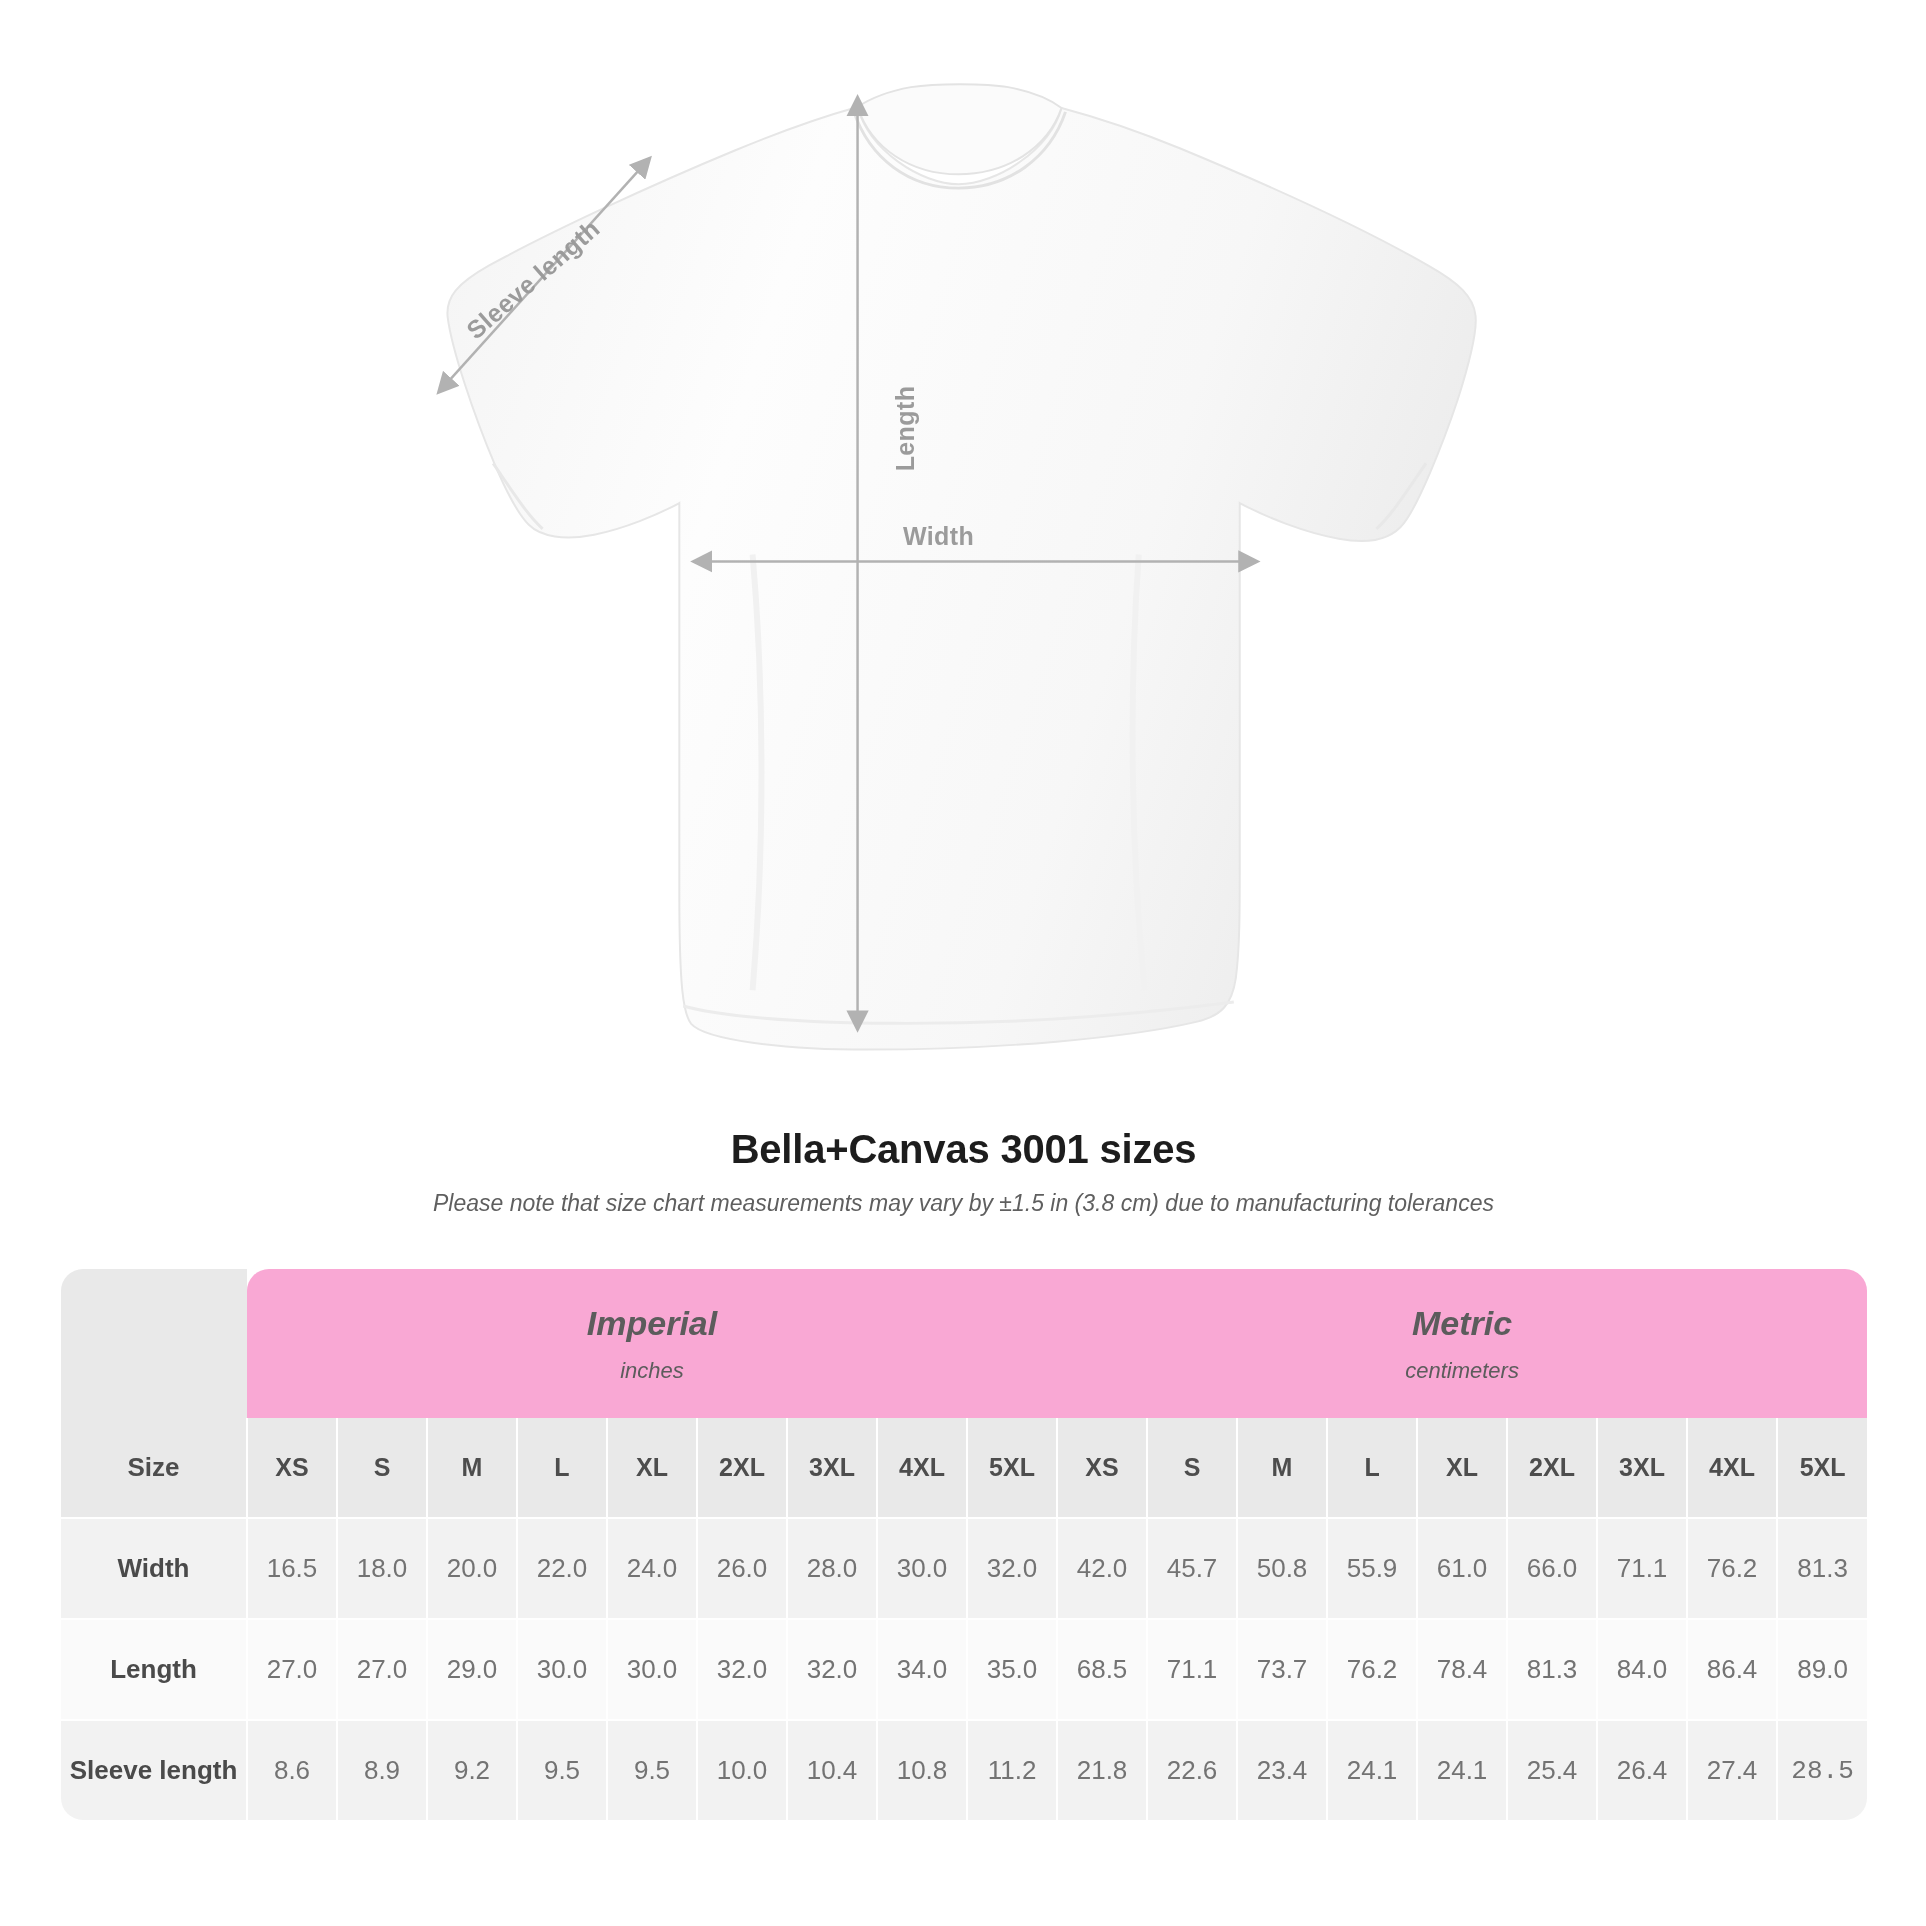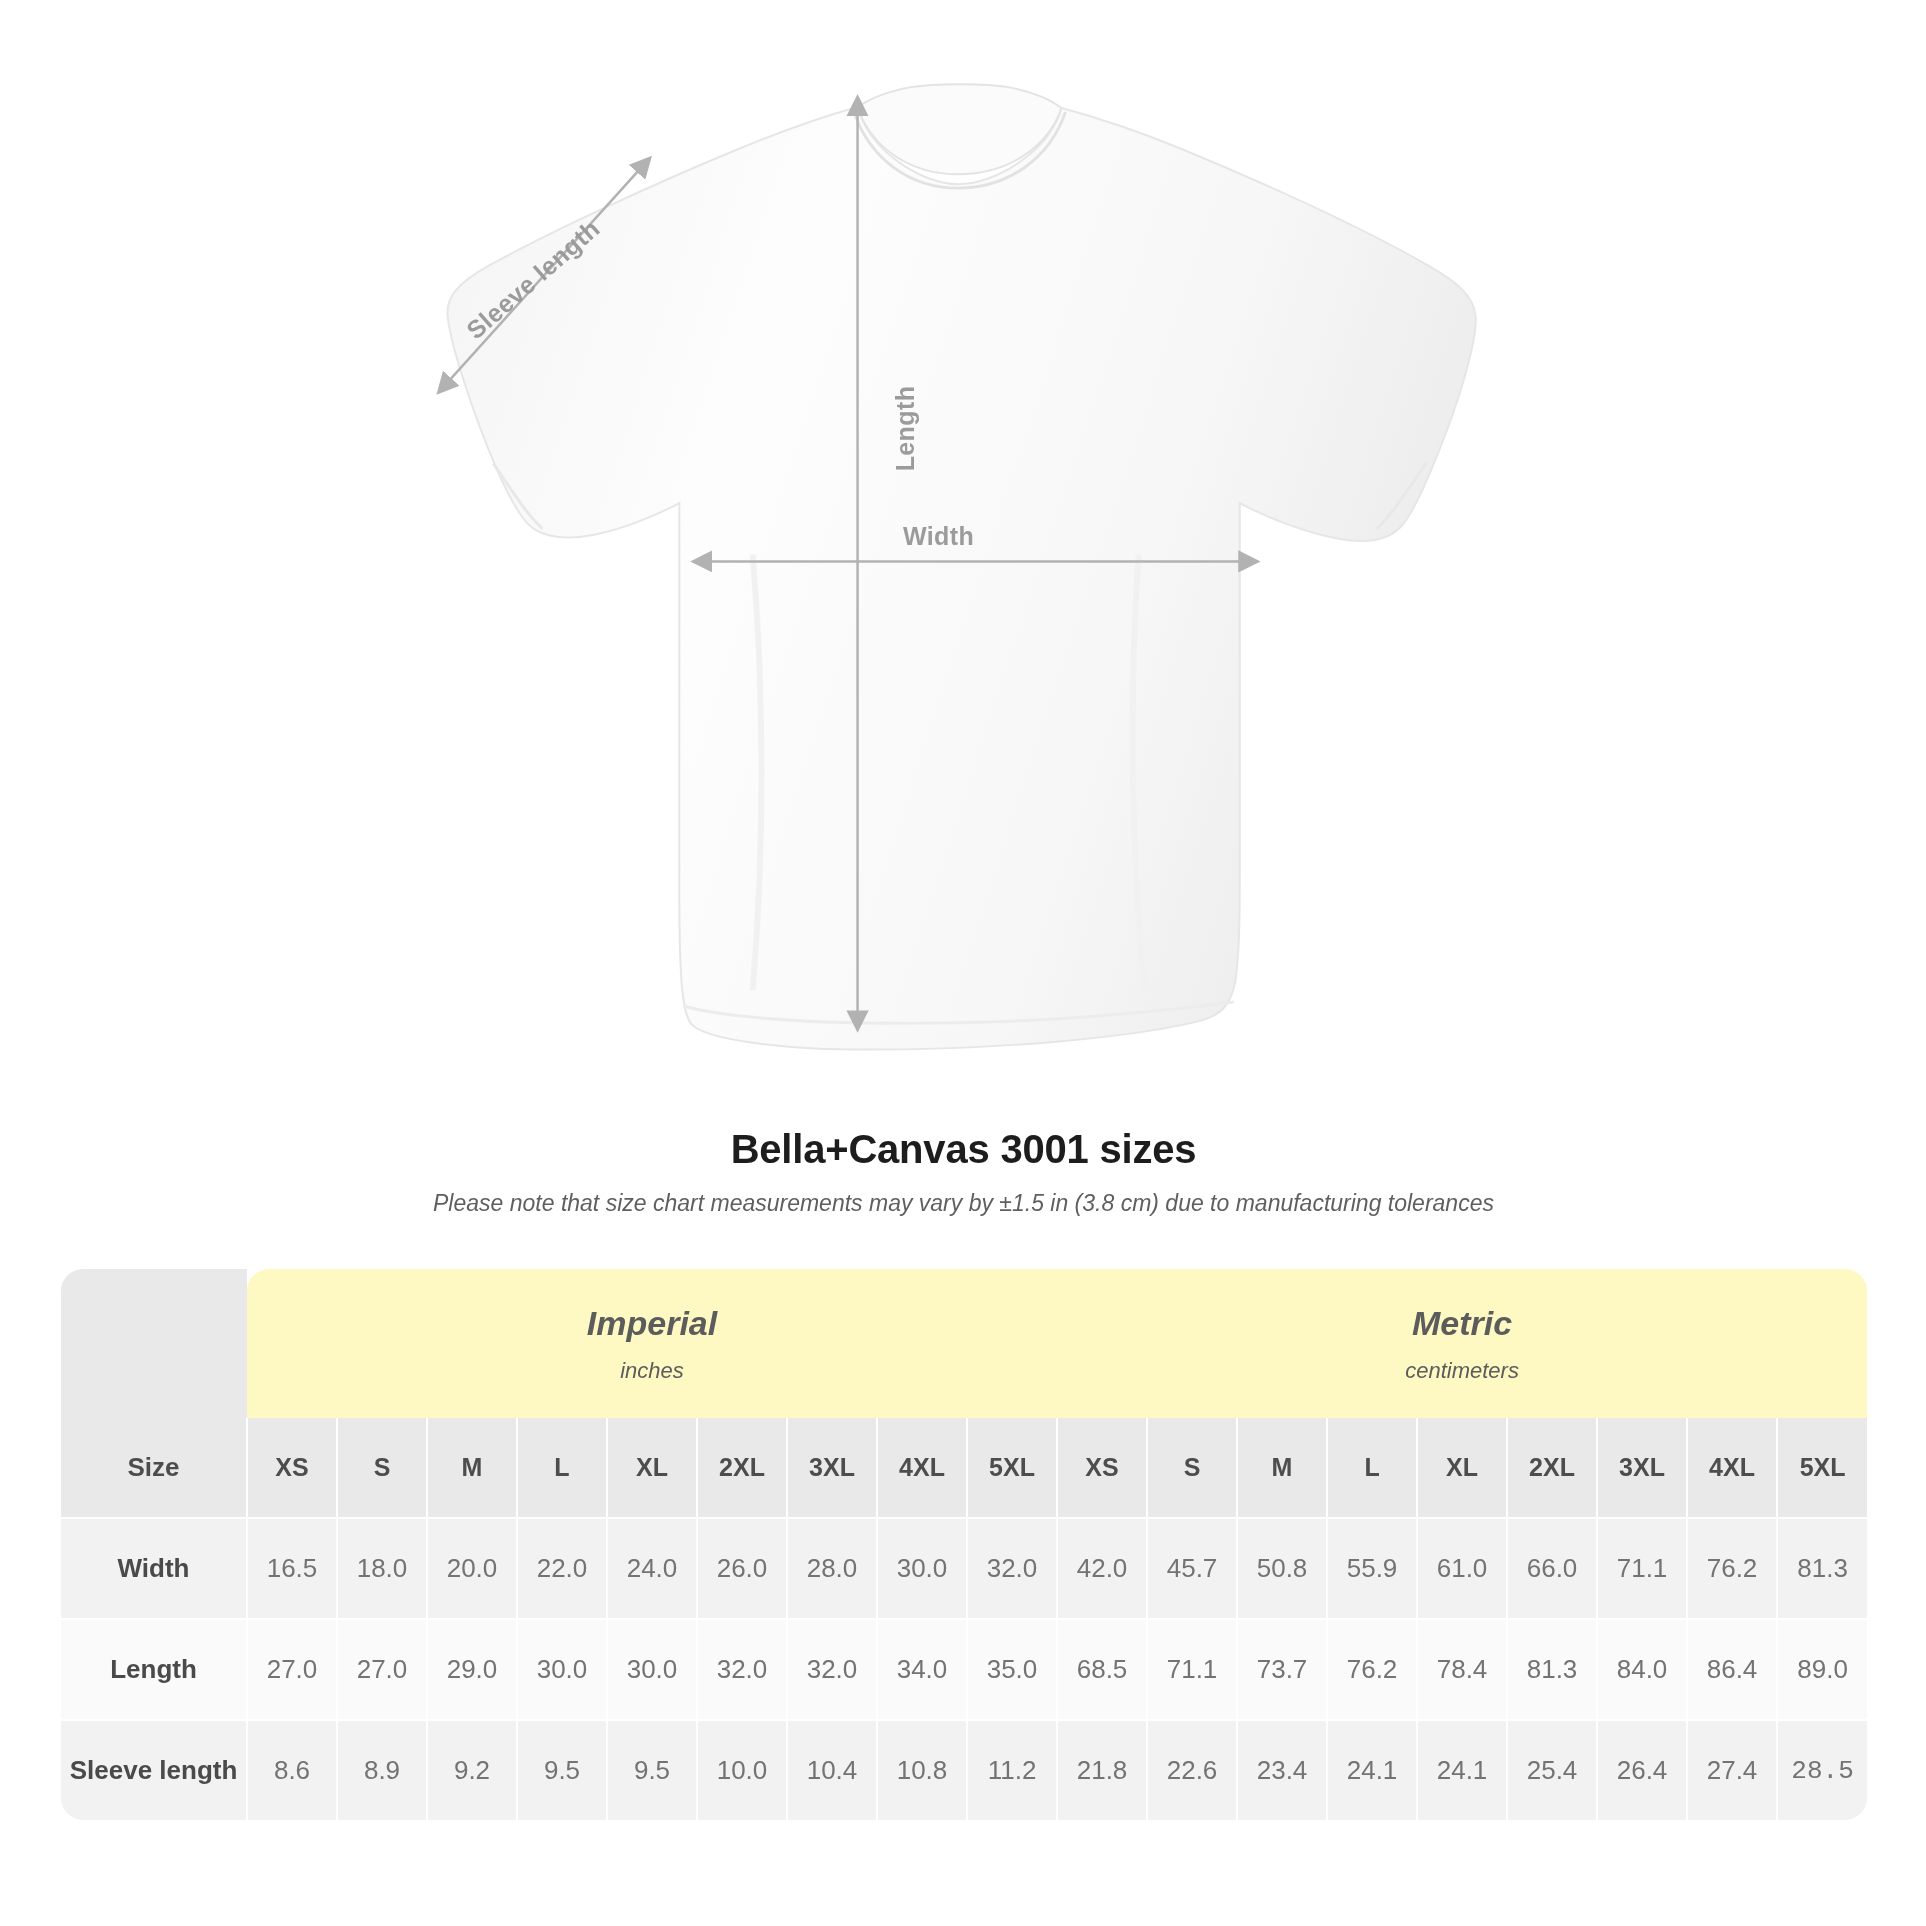--- a/index.html
+++ b/index.html
@@ -91,21 +91,21 @@
     border-collapse: collapse;
     width: 1804px;
     table-layout: fixed;
   }
   table.size-table td, table.size-table th {
     padding: 0;
     margin: 0;
   }
   .unit-head {
     height: 149px;
-    background: #fef9c3;
+    background: #f9a8d4;
     text-align: center;
     vertical-align: middle;
   }
   .unit-head.first {
     border-top-left-radius: 22px;
   }
   .unit-head.last {
     border-top-right-radius: 22px;
   }
   .unit-name {

